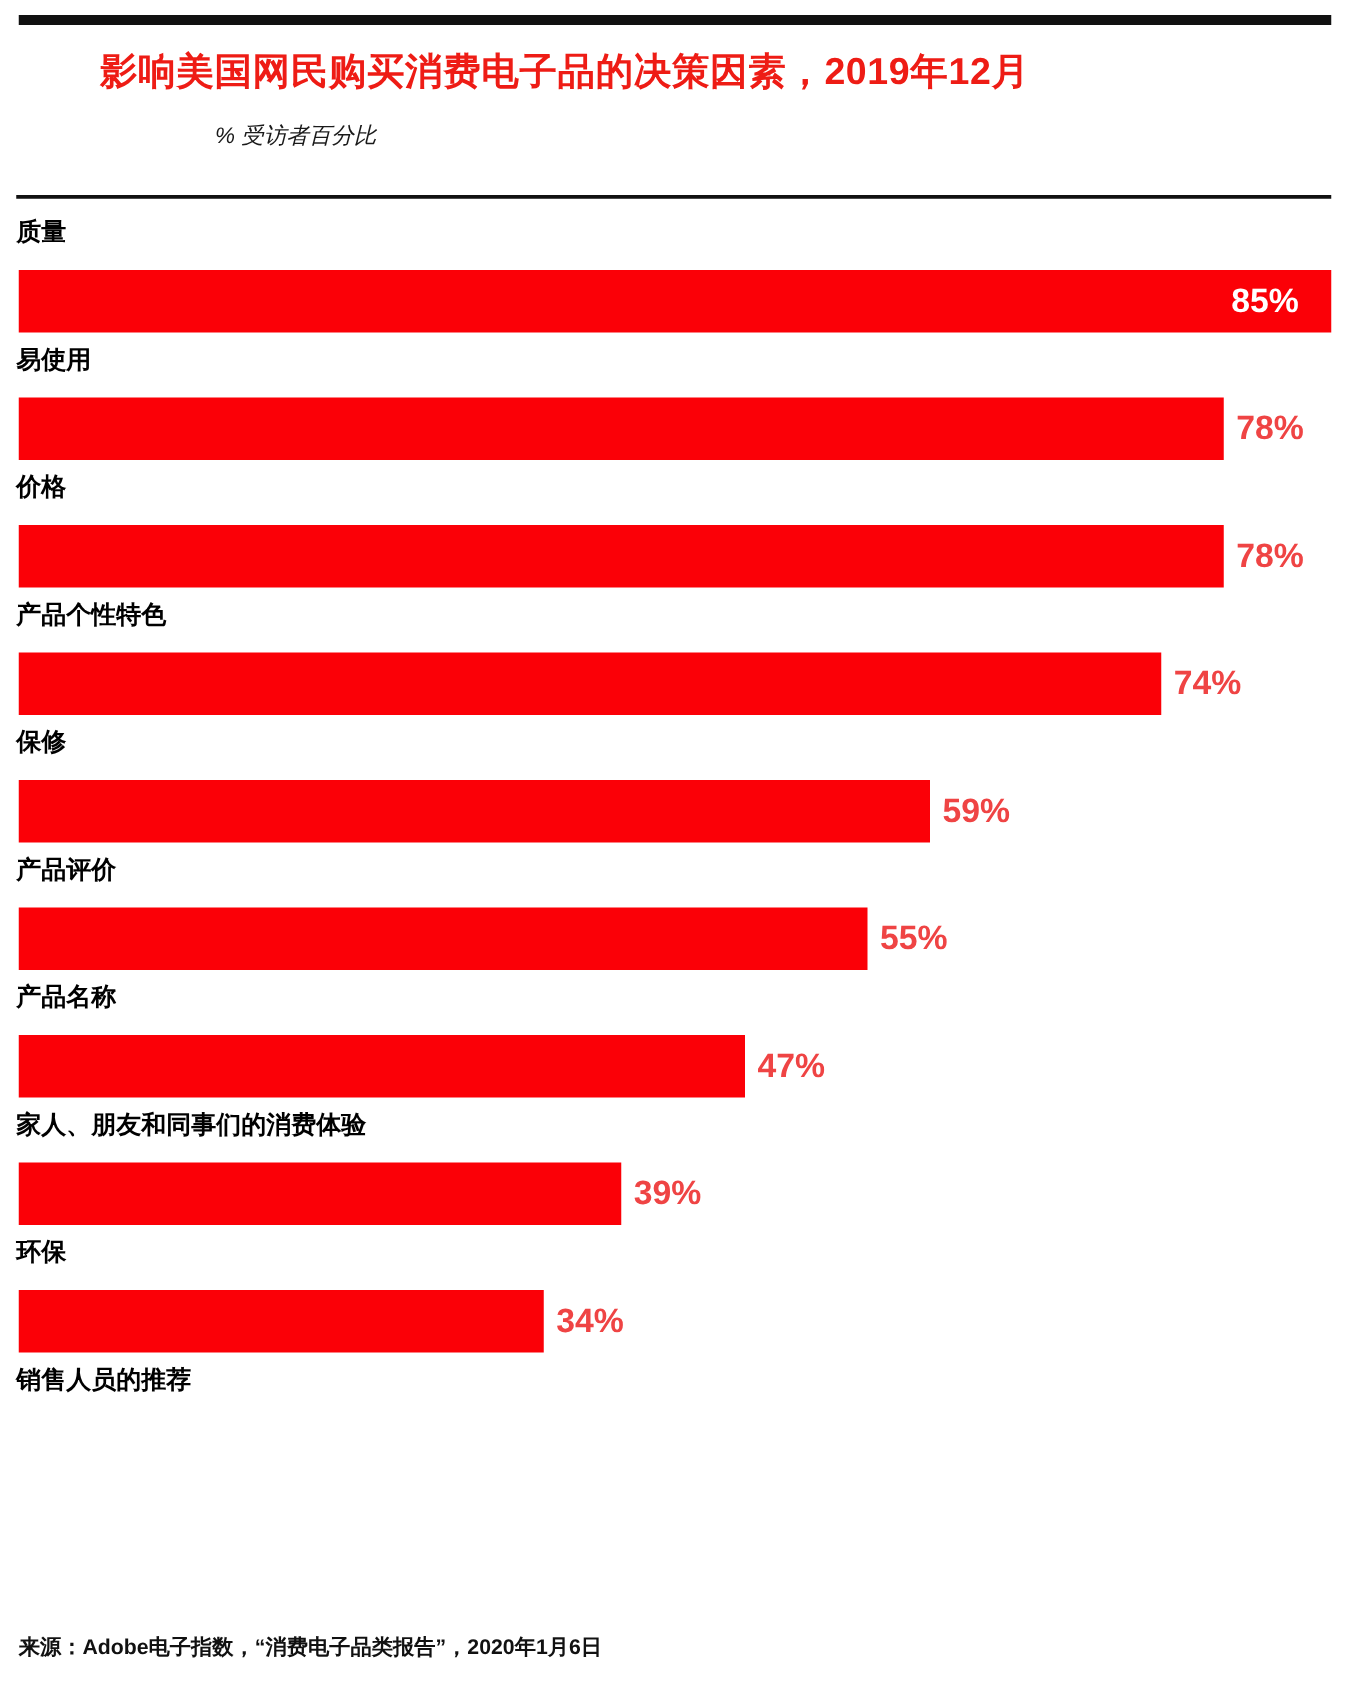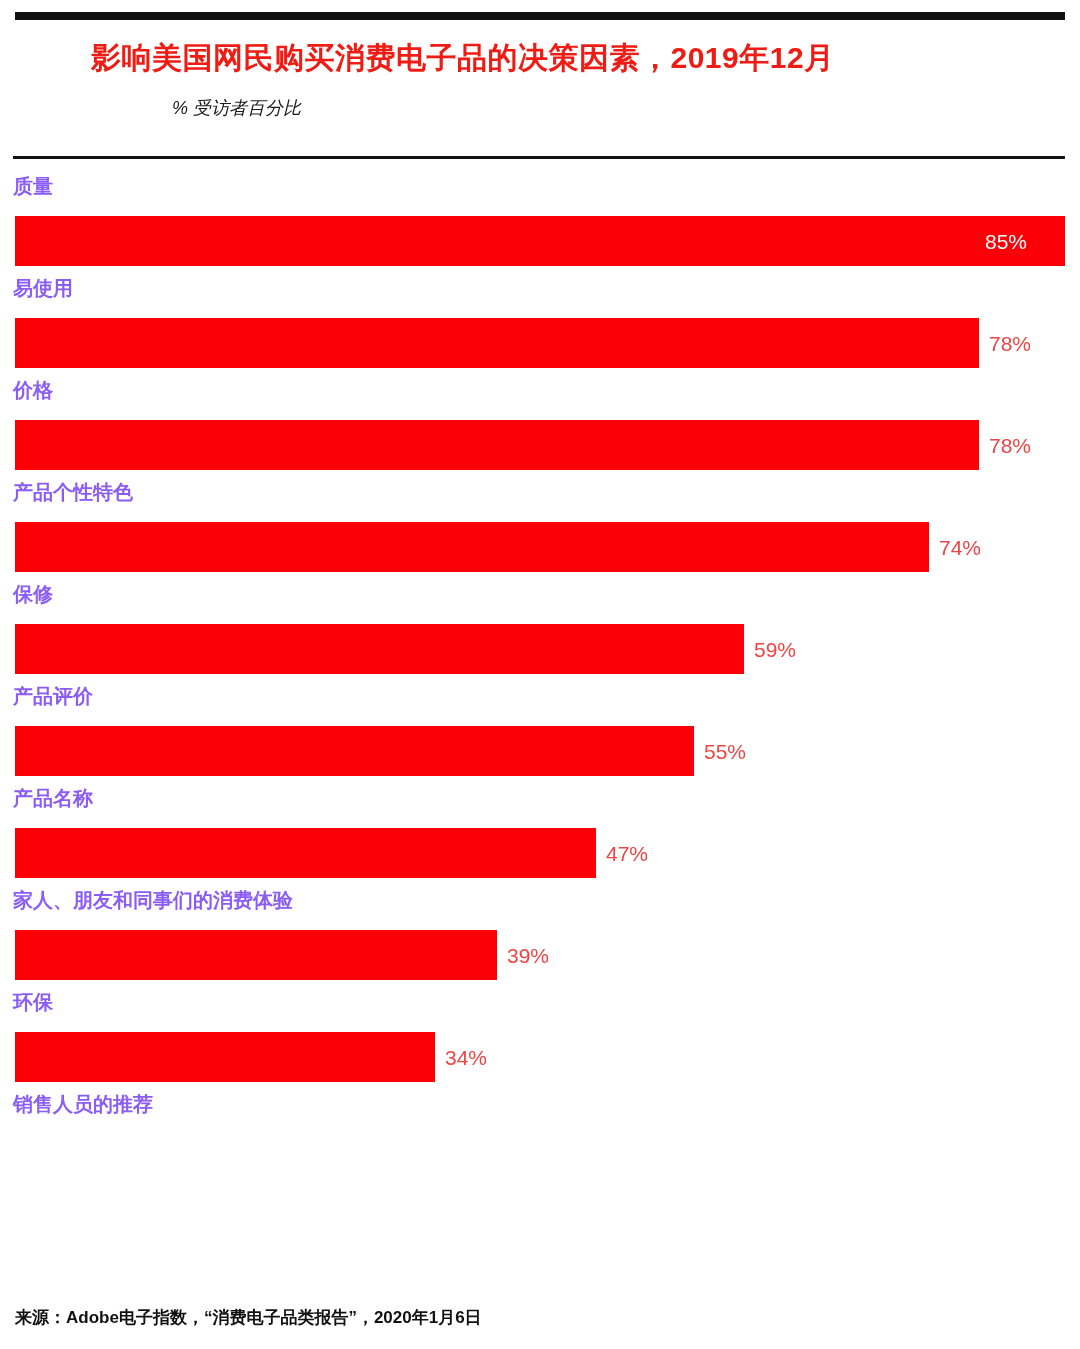--- a/index.html
+++ b/index.html
@@ -15,55 +15,55 @@
   .rule-top{
     position:absolute;left:15px;top:12px;width:1050px;height:8px;
     background:#111111;
   }
   .rule-mid{
     position:absolute;left:13px;top:156px;width:1052px;height:3px;
     background:#111111;
   }
 
   .chart-title{
-    position:absolute;left:91px;top:40px;
+    position:absolute;left:80px;top:40px;
     font-size:30px;font-weight:bold;
     color:#ee1c15;
     letter-spacing:0.5px;
     white-space:nowrap;
     line-height:1.2;
   }
   .chart-subtitle{
     position:absolute;left:172px;top:96px;
     font-size:18px;font-style:italic;font-weight:500;
     color:#1a1a1a;
     white-space:nowrap;
   }
 
   .plot{
     position:absolute;left:0;top:168px;width:1080px;height:1110px;
   }
 
   .row{position:relative;height:102px;}
   .cat-label{
     position:absolute;left:13px;top:8px;
-    font-size:20px;font-weight:bold;color:#8b5cf6;
+    font-size:20px;font-weight:bold;color:#000000;
     white-space:nowrap;
     line-height:1;
   }
   .bar-track{
     position:absolute;left:15px;top:48px;height:50px;width:1050px;
   }
   .bar{
     position:absolute;left:0;top:0;height:50px;
     background:#fb0007;
   }
   .bar-value{
     position:absolute;top:50%;transform:translateY(-50%);
-    font-size:21px;font-weight:normal;
+    font-size:27px;font-weight:bold;
     white-space:nowrap;
     line-height:1;
   }
   .bar-value.outside{color:#ef4444;}
   .bar-value.inside{color:#ffffff;}
 
   .source{
     position:absolute;left:15px;top:1306px;
     font-size:17px;font-weight:bold;color:#111111;
     white-space:nowrap;

